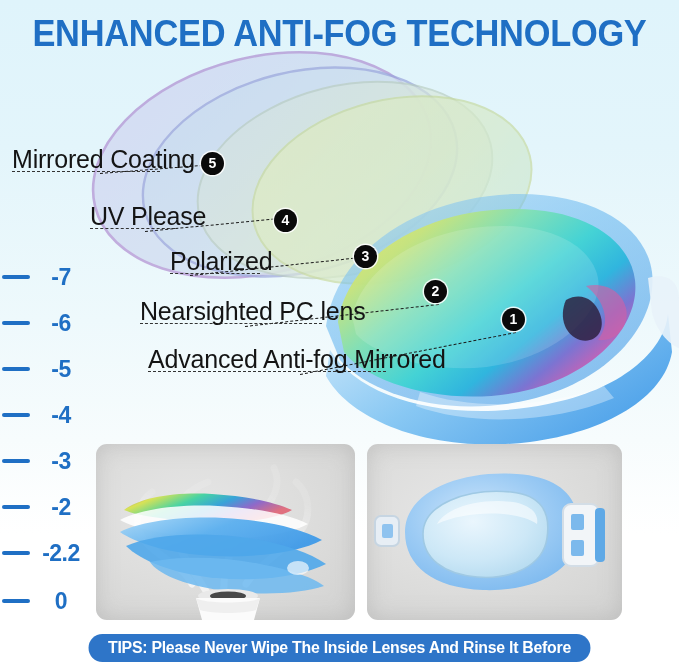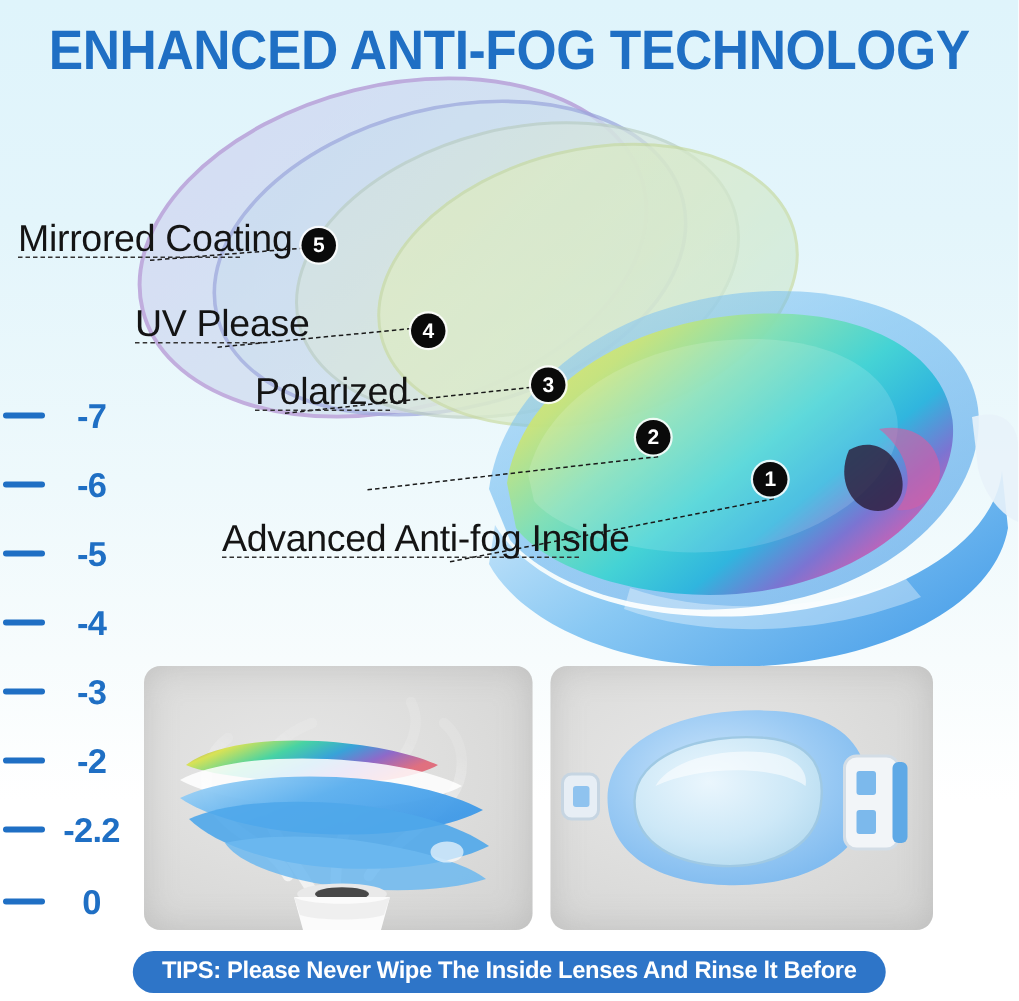--- a/index.html
+++ b/index.html
@@ -269,23 +269,27 @@
   <div class="callout" style="left:90px; top:205px; width:85px;">
     <span class="txt">UV Please</span>
     <span class="rule"></span>
   </div>
 
   <div class="callout" style="left:122px; top:250px; width:90px;margin-left:48px;">
     <span class="txt">Polarized</span>
     <span class="rule"></span>
   </div>
 
+  <div class="callout" style="left:140px; top:300px; width:182px;">
+    <span class="txt">Nearsighted PC lens</span>
+    <span class="rule"></span>
+  </div>
 
   <div class="callout" style="left:148px; top:348px; width:238px;">
-    <span class="txt">Advanced Anti-fog Inside</span>
+    <span class="txt">Advanced Anti-fog Mirrored</span>
     <span class="rule"></span>
   </div>
 
   <div class="badge" style="left:201px; top:152px;">5</div>
   <div class="badge" style="left:274px; top:209px;">4</div>
   <div class="badge" style="left:354px; top:245px;">3</div>
   <div class="badge" style="left:424px; top:280px;">2</div>
   <div class="badge" style="left:502px; top:308px;">1</div>
 
   <div class="photo-panel" id="photo-left">

